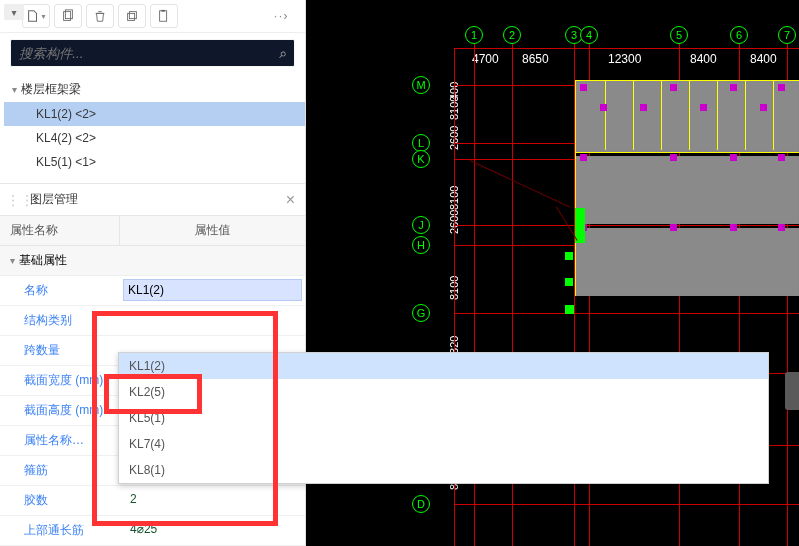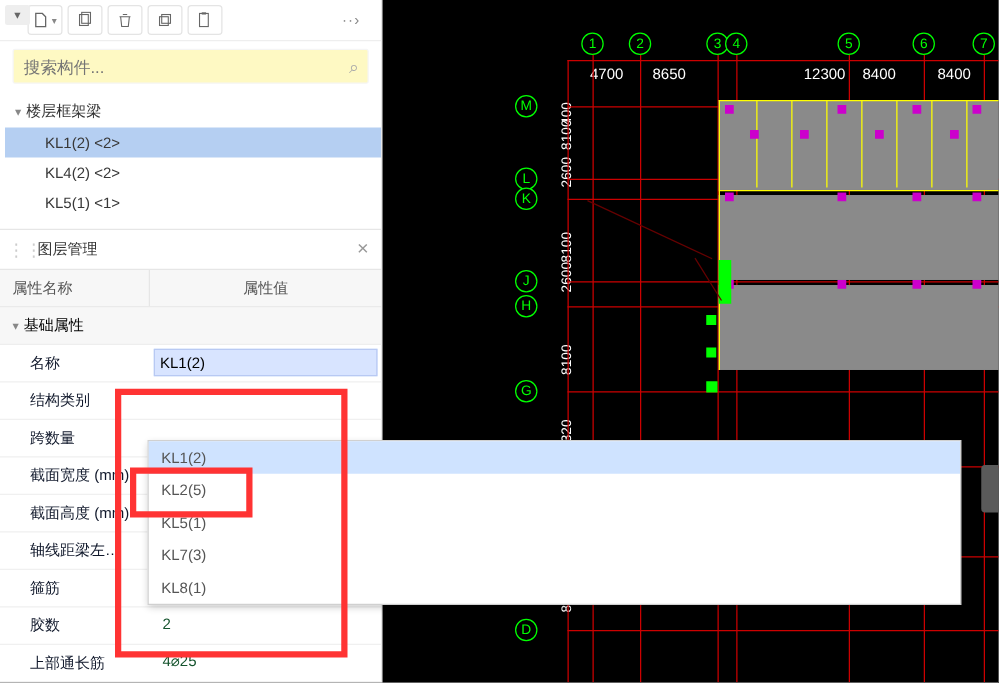--- a/index.html
+++ b/index.html
@@ -4,41 +4,41 @@
 <style>
 * { box-sizing: border-box; margin: 0; padding: 0; font-family: "Microsoft YaHei", Arial, sans-serif; }
 body { width: 799px; height: 546px; display: flex; overflow: hidden; position: relative; background: #fff; font-size: 12px; }
 .left-panel { width: 306px; height: 546px; display: flex; flex-direction: column; border-right: 1px solid #e0e0e0; background:#fff;}
 .toolbar { height: 36px; display: flex; align-items: center; gap: 4px; padding: 4px 10px; border-bottom:1px solid #eee;}
 .dropdown-indicator{position:absolute;left:4px;top:4px;width:20px;height:16px;background:#eee;border-radius:2px;display:flex;justify-content:center;align-items:center;font-size:10px;color:#666;}
 .tbtn { width: 28px; height: 24px; border:1px solid #e4e4e4; border-radius:3px; background:#fff; display:flex; justify-content:center; align-items:center; color:#555; cursor:pointer;}
 .tbtn svg { width:14px; height:14px; }
 .search-row { padding:6px 10px; }
 .search-box { width: 100%; position:relative; }
-.search-box input { width: 100%; height: 28px; border:1px solid #f5f5f5; border-radius:2px; padding:0 26px 0 8px; color:#888; background:#fef9c3;}
+.search-box input { width: 100%; height: 28px; border:1px solid #f5f5f5; border-radius:2px; padding:0 26px 0 8px; color:#888; background:#0f172a;font-style:italic;}
 .search-box .sicon{position:absolute; right:8px; top:6px; color:#aaa; font-size:14px;}
 .tree-area{overflow:auto; padding:4px 0 4px 4px;}
 .tree-parent{padding:4px 0 4px 8px; color:#333; display:flex; align-items:center;}
 .tree-parent .chev{font-size:10px; color:#888; margin-right:4px;}
 .tree-item{padding:5px 17px 5px 32px; cursor:pointer; color:#383838;}
 .tree-item.selected{background:#b5cff2;}
 .prop-panel{ border-top:1px solid #e6e6e6; flex:1; display:flex; flex-direction:column; position:relative;}
 .tabs{display:flex; align-items:center; height:32px; border-bottom:1px solid #e6e6e6; padding-left:6px;}
 .handle{width:10px;color:#ccc;font-size:14px;margin-right:4px;}
 .tab{padding:0 10px; height:32px; display:flex; align-items:center; cursor:pointer; color:#333;}
 .tab.active{color:#1a6bff; border-bottom:2px solid #1a6bff;}
 .tab-close{margin-left:auto; padding:0 10px; color:#999; cursor:pointer; font-size:16px;}
 .prop-header{display:flex; background:#f7f7f7; border-bottom:1px solid #e6e6e6;}
 .prop-header div{padding:6px 10px; color:#555;}
 .ph1{width:120px; border-right:1px solid #e6e6e6;}
 .ph2{flex:1; text-align:center;}
 .prop-section{padding:6px 10px; background:#f7f7f7; border-bottom:1px solid #eee; display:flex; align-items:center;}
 .prop-section .chev{font-size:10px;color:#888;margin-right:4px;}
 .prop-row{display:flex; border-bottom:1px solid #f0f0f0;}
-.prop-name{width:120px; padding:6px 10px 6px 24px; color:#0f172a; }
+.prop-name{width:120px; padding:6px 10px 6px 24px; color:#3b82f6; }
 .prop-val{flex:1; padding:6px 10px; color:#14532d;}
 .prop-editor{flex:1;padding:3px;}
 .prop-editor input{width:100%;height:22px;border:1px solid #b8c9f3;background:#d8e4ff;padding:0 4px;font-size:12px;}
 .ac-list{position:absolute;left:118px;right:30px;top:352px;background:#fff;border:1px solid #d0d0d0;box-shadow:0 2px 6px rgba(0,0,0,.2);z-index:5;}
 .ac-item{padding:6px 10px; cursor:pointer;color:#555;}
 .ac-item.hl{background:#cfe3ff;}
 .redbox{position:absolute;border:5px solid #ff3333;pointer-events:none;z-index:10;}
 .rb1{left:92px;top:311px;width:186px;height:215px;}
 .rb2{left:104px;top:374px;width:98px;height:40px;}
 
@@ -148,21 +148,21 @@
       </div>
     <div class="prop-row">
         <div class="prop-name">截面宽度 (mm)</div>
         <div class="prop-val"></div>
       </div>
     <div class="prop-row">
         <div class="prop-name">截面高度 (mm)</div>
         <div class="prop-val"></div>
       </div>
     <div class="prop-row">
-        <div class="prop-name">轴线距梁左…</div>
+        <div class="prop-name">属性名称…</div>
         <div class="prop-val"></div>
       </div>
     <div class="prop-row">
         <div class="prop-name">箍筋</div>
         <div class="prop-val"></div>
       </div>
     <div class="prop-row">
         <div class="prop-name">胶数</div>
         <div class="prop-val">2</div>
       </div>
@@ -170,38 +170,38 @@
         <div class="prop-name">上部通长筋</div>
         <div class="prop-val">4⌀25</div>
       </div>
   </div>
 </div>
 
 <div class="ac-list">
   <div class="ac-item hl">KL1(2)</div>
   <div class="ac-item">KL2(5)</div>
   <div class="ac-item">KL5(1)</div>
-  <div class="ac-item">KL7(3)</div>
+  <div class="ac-item">KL7(4)</div>
   <div class="ac-item">KL8(1)</div>
 </div>
 
 <div class="redbox rb1"></div>
 <div class="redbox rb2"></div>
 
 <div class="canvas" id="cadcanvas">
     <div class="axis-label" style="left:159px;top:26px;">1</div>
     <div class="axis-label" style="left:197px;top:26px;">2</div>
     <div class="axis-label" style="left:259px;top:26px;">3</div>
     <div class="axis-label" style="left:274px;top:26px;">4</div>
     <div class="axis-label" style="left:364px;top:26px;">5</div>
     <div class="axis-label" style="left:424px;top:26px;">6</div>
     <div class="axis-label" style="left:472px;top:26px;">7</div>
     <div class="axis-text" style="left:166px;top:52px;">4700</div>
     <div class="axis-text" style="left:216px;top:52px;">8650</div>
-    <div class="axis-text" style="left:302px;top:52px;margin-left:35px;">12300</div>
+    <div class="axis-text" style="left:302px;top:52px;">12300</div>
     <div class="axis-text" style="left:384px;top:52px;">8400</div>
     <div class="axis-text" style="left:444px;top:52px;">8400</div>
     <div class="axis-label" style="left:106px;top:76px;">M</div>
     <div class="axis-label" style="left:106px;top:134px;">L</div>
     <div class="axis-label" style="left:106px;top:150px;">K</div>
     <div class="axis-label" style="left:106px;top:216px;">J</div>
     <div class="axis-label" style="left:106px;top:236px;">H</div>
     <div class="axis-label" style="left:106px;top:304px;">G</div>
     <div class="axis-label" style="left:106px;top:364px;">F</div>
     <div class="axis-label" style="left:106px;top:436px;">E</div>

